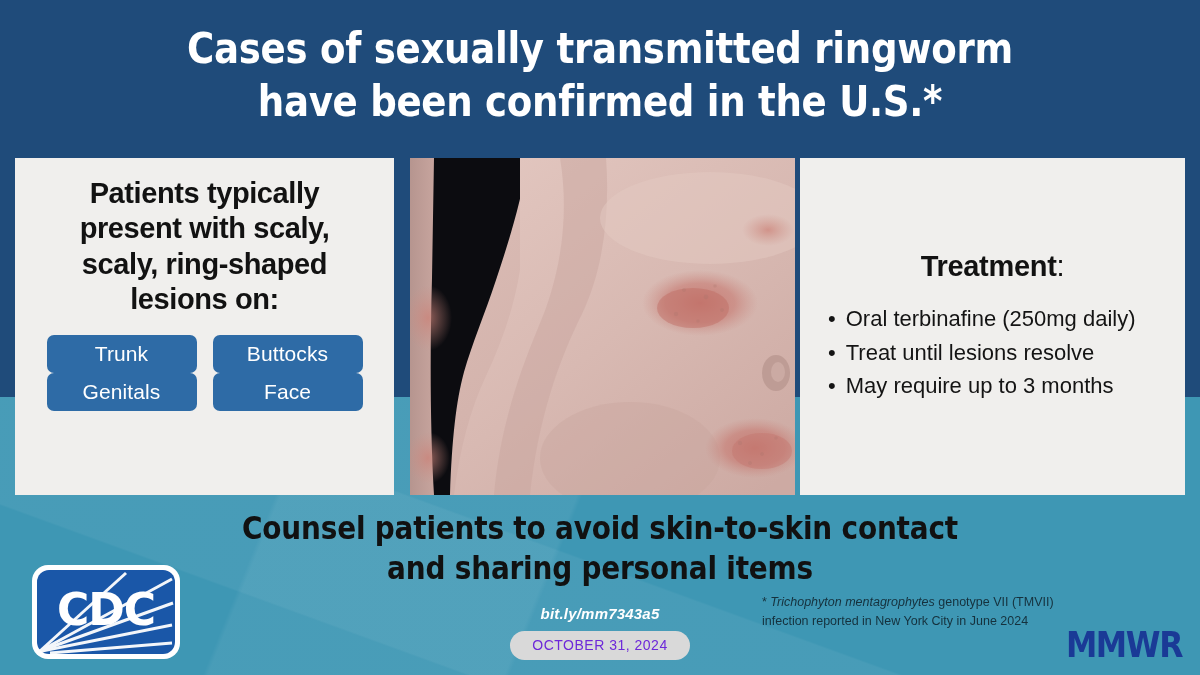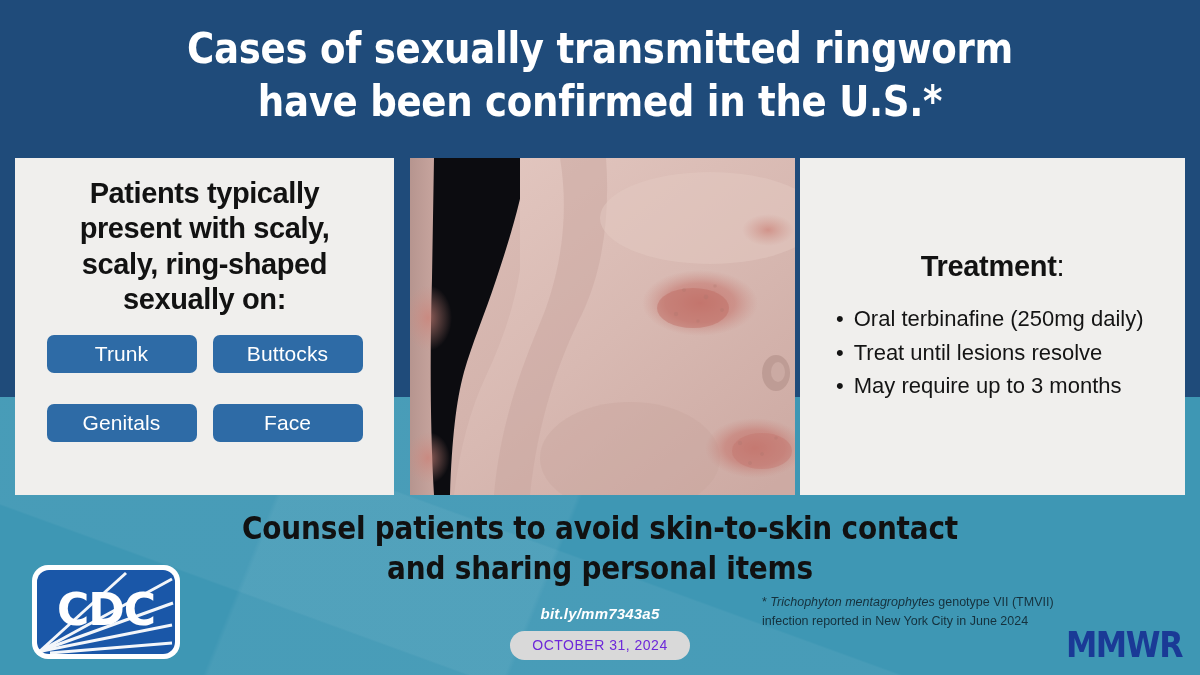--- a/index.html
+++ b/index.html
@@ -75,40 +75,40 @@
     text-align:center;
     letter-spacing:-0.4px;
     width:300px;
   }
   .pill-area {
     margin-top:17px;
     width:100%;
     display:flex;
     flex-direction:column;
     align-items:center;
-    gap:31px;
+    gap:0;
   }
   .pill-row { display:flex; gap:16px; justify-content:center; }
   .pill {
     background:#2e6ba6;
     color:#ffffff;
     border-radius:7px;
     font-size:21px;
     width:150px;
     height:38px;
     display:flex;
     align-items:center;
     justify-content:center;
     letter-spacing:0.1px;
   }
 
   
   .panel-right-inner {
     height:100%;
-    padding:0 26px;
+    padding:0 18px;
     display:flex;
     flex-direction:column;
     justify-content:center;
   }
   .rp-title {
     color:#121212;
     font-weight:bold;
     font-size:29px;
     text-align:center;
     margin-bottom:19px;
@@ -211,21 +211,21 @@
     <span class="l">Cases of sexually transmitted ringworm</span>
     <span class="l">have been confirmed in the U.S.*</span>
   </div>
 
   <div class="panel panel-left">
     <div class="panel-left-inner">
       <div class="lp-title">
         <span>Patients typically</span>
         <span>present with scaly,</span>
         <span>scaly, ring-shaped</span>
-        <span>sexually on:</span>
+        <span>lesions on:</span>
       </div>
       <div class="pill-area">
         <div class="pill-row">
           <div class="pill">Trunk</div>
           <div class="pill">Buttocks</div>
         </div>
         <div class="pill-row">
           <div class="pill">Genitals</div>
           <div class="pill">Face</div>
         </div>

